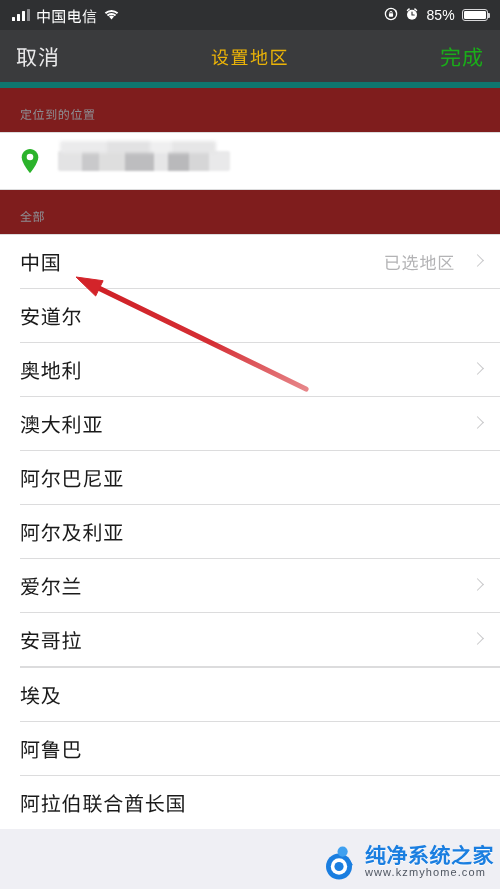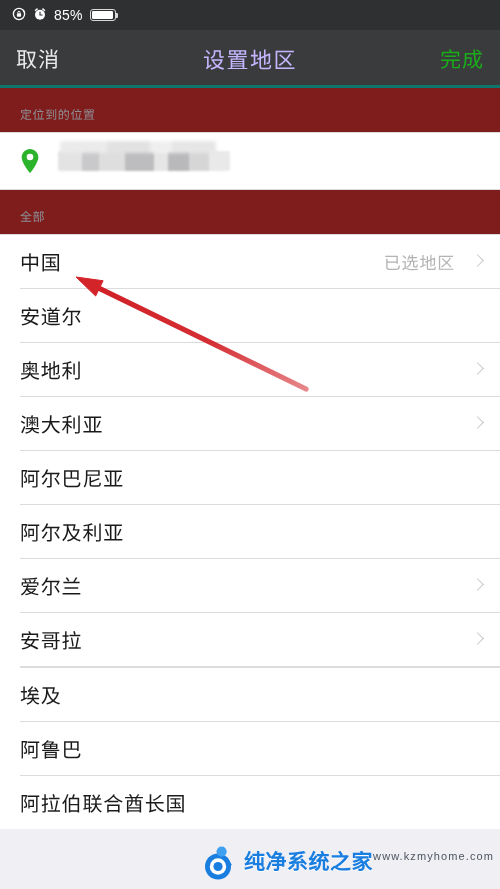--- a/index.html
+++ b/index.html
@@ -38,27 +38,27 @@
     content:""; position:absolute; right:-3.2px; top:3.4px;
     width:1.8px; height:4.2px; background:#d8d8da; border-radius:0 1px 1px 0;
   }
   .batt span{ display:block; height:100%; background:#fff; border-radius:1.3px; }
 
   
   .navbar {
     height:58px; background:#3a3b3d;
     display:flex; align-items:center; justify-content:space-between;
     padding:0 16px; position:relative;
-    border-bottom:3px solid #0f766e;
+    border-bottom:6px solid #0f766e;
   }
   .nav-btn { font-size:21px; color:#e9e9ea; letter-spacing:1px; cursor:pointer; }
   .nav-btn.done { color:#1aad19; }
   .nav-title {
     position:absolute; left:0; right:0; text-align:center;
-    font-size:22px; color:#c4b5fd; letter-spacing:1.5px; pointer-events:none;
+    font-size:18px; color:#eab308; letter-spacing:1.5px; pointer-events:none;
   }
 
   
   .sec-header {
     height:44px; display:flex; align-items:flex-end;
     padding:0 20px 10px; font-size:12px; color:#8e8e93; letter-spacing:.6px;
     background:#7f1d1d;
   }
   .card { background:#fff; }
   .hairline { height:1px; background:#dcdcdd; }
@@ -109,33 +109,49 @@
   
   .arrow { position:absolute; left:0; top:0; width:500px; height:889px;
            pointer-events:none; z-index:40; }
 
   
   .watermark {
     position:absolute; right:6px; bottom:8px; z-index:50;
     display:flex; align-items:center; gap:7px; pointer-events:none;
   }
   .wm-logo { width:38px; height:38px; position:relative; flex:none; }
-  .wm-text { display:flex; flex-direction:row; line-height:1.05; }
+  .wm-text { display:flex; flex-direction:column; line-height:1.05; }
   .wm-title {
     font-size:21px; font-weight:bold; color:#1a7ee0; letter-spacing:.5px;
     text-shadow:0 1px 0 rgba(255,255,255,.9);
   }
   .wm-url { font-size:11px; color:#4e5560; letter-spacing:1.1px; }
 </style>
 </head>
 <body>
 
 <div id="phone">
 
   <div class="statusbar">
+    <div class="sb-left">
+      <span class="bars">
+        <i class="b1"></i>
+          <i class="b2"></i>
+          <i class="b3"></i>
+          <i class="off"></i>
+      </span>
+      <span class="sb-carrier">中国电信</span>
+      <span>
+        <svg width="17" height="13" viewBox="0 0 17 13">
+          <path d="M8.5 11.6 11 8.6a4 4 0 0 0-5 0z" fill="#fff"></path>
+          <path d="M8.5 4.1c2.1 0 4 .75 5.4 2l1.35-1.6A10.2 10.2 0 0 0 8.5 2 10.2 10.2 0 0 0 1.75 4.5L3.1 6.1a8.1 8.1 0 0 1 5.4-2z" fill="#fff"></path>
+          <path d="M8.5 7.1c1.3 0 2.5.45 3.4 1.2l1.3-1.55A7.3 7.3 0 0 0 8.5 5.1a7.3 7.3 0 0 0-4.7 1.65L5.1 8.3A5.4 5.4 0 0 1 8.5 7.1z" fill="#fff"></path>
+        </svg>
+      </span>
+    </div>
 
 
     <div class="sb-right">
       <span>
         <svg width="14" height="14" viewBox="0 0 14 14">
           <circle cx="7" cy="7" r="5.6" fill="none" stroke="#fff" stroke-width="1.3"></circle>
           <rect x="4.9" y="6.3" width="4.2" height="3.4" rx=".7" fill="#fff"></rect>
           <path d="M5.9 6.3V5.4a1.1 1.1 0 0 1 2.2 0v.9" fill="none" stroke="#fff" stroke-width="1"></path>
           <path d="M11.2 2.4 13 4l-1.8 1.4z" fill="#fff"></path>
         </svg>

